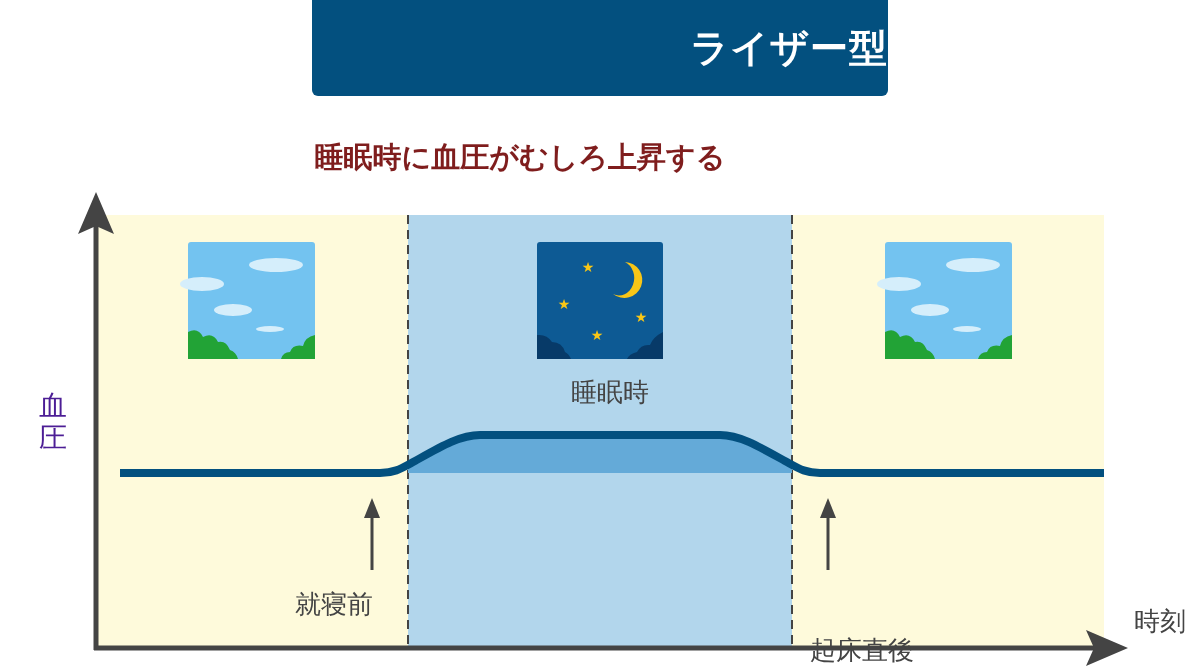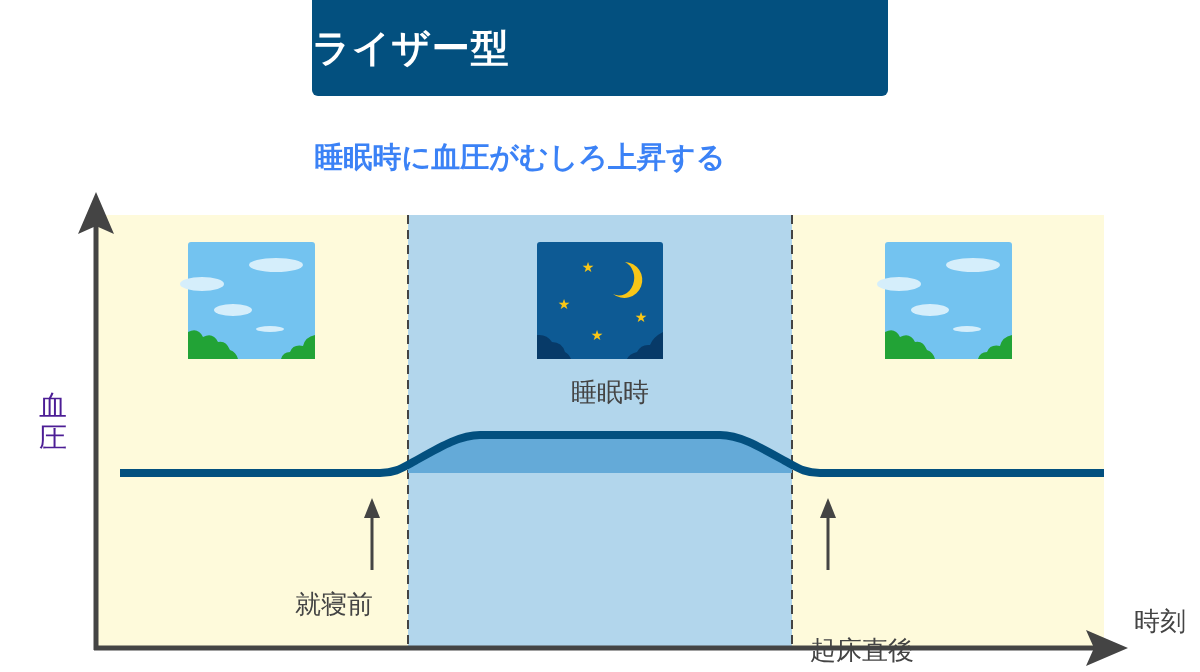--- a/index.html
+++ b/index.html
@@ -1,19 +1,19 @@
 <!DOCTYPE html>
 <html><head>
 <meta charset="utf-8">
 <style>
   html,body{margin:0;padding:0;background:#fff;}
   body{width:1200px;height:672px;position:relative;overflow:hidden;font-family:"DejaVu Sans","Liberation Sans",sans-serif;}
-  .header{position:absolute;left:312px;top:0;width:576px;height:96px;background:#03507f;border-radius:0 0 6px 6px;display:flex;align-items:center;justify-content:flex-start;}
+  .header{position:absolute;left:312px;top:0;width:576px;height:96px;background:#03507f;border-radius:0 0 6px 6px;display:flex;align-items:center;justify-content:flex-end;}
   .header span{color:#fff;font-size:38px;font-weight:bold;letter-spacing:1px;}
-  .subtitle{position:absolute;left:0;top:138px;width:1040px;text-align:center;color:#3b82f6;font-size:29px;font-weight:bold;}
+  .subtitle{position:absolute;left:0;top:138px;width:1040px;text-align:center;color:#7f1d1d;font-size:29px;font-weight:bold;}
   svg.chart{position:absolute;left:0;top:0;}
   .label{position:absolute;color:#444;font-size:26px;white-space:nowrap;}
   .ylabel{position:absolute;left:38px;top:390px;width:30px;color:#4c1d95;font-size:28px;line-height:32px;text-align:center;}
 </style>
 </head>
 <body>
 
 <div class="header">
   <span>ライザー型</span>
 </div>

